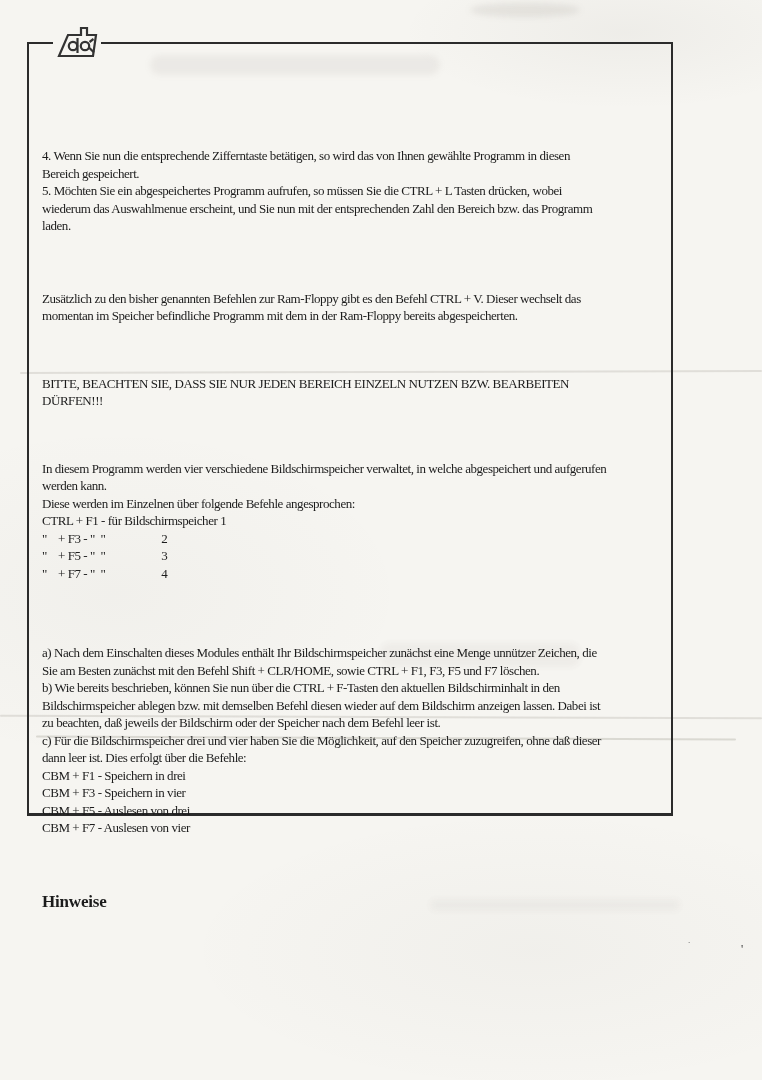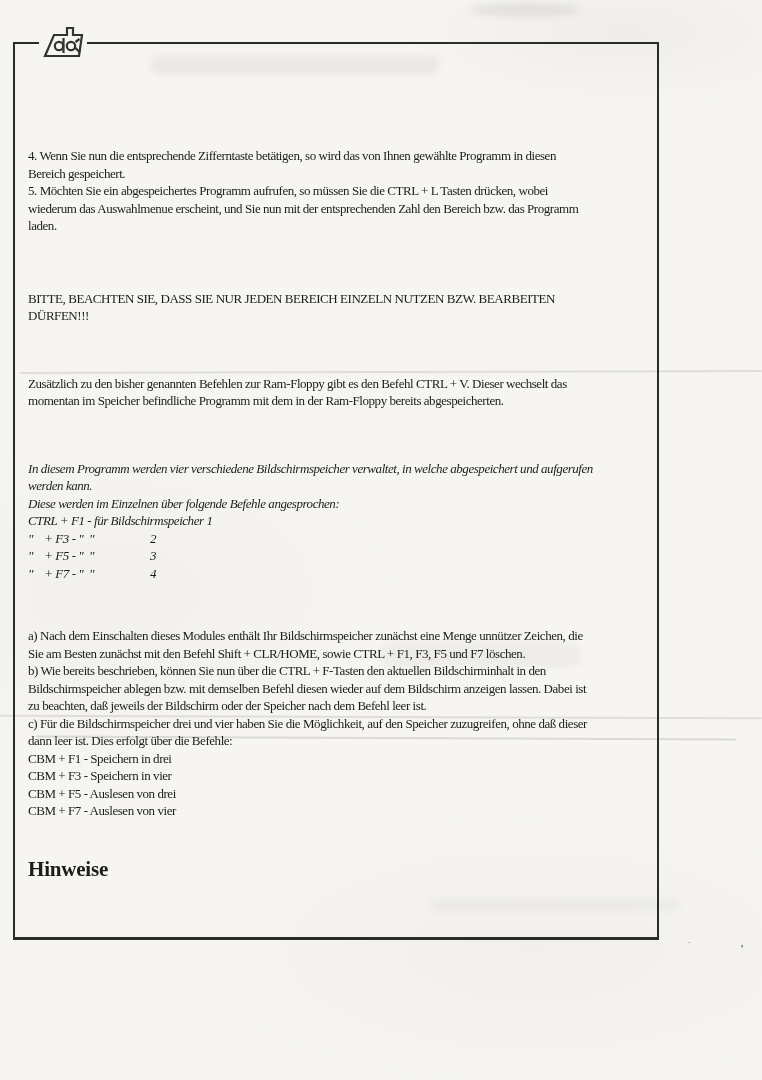--- a/index.html
+++ b/index.html
@@ -7,39 +7,39 @@
     width:762px;height:1080px;position:relative;overflow:hidden;
     font-family:"Liberation Serif","DejaVu Serif",serif;
     background:
       radial-gradient(ellipse 320px 110px at 82% 3%, rgba(90,85,75,0.05), transparent 70%),
       radial-gradient(ellipse 420px 240px at 15% 55%, rgba(90,85,75,0.03), transparent 70%),
       radial-gradient(ellipse 500px 200px at 70% 88%, rgba(90,85,75,0.035), transparent 70%),
       #f6f5f1;
     color:#1f1f1f;
   }
   .frame{
-    position:absolute;left:13px;top:44px;width:646px;height:896px;
+    position:absolute;left:27px;top:44px;width:646px;height:772px;
     box-sizing:border-box;
     border:0 solid #2b2b2b;border-left-width:2px;border-right-width:2px;border-bottom-width:3px;
   }
   .top-seg{position:absolute;height:2px;background:#2b2b2b;top:-2px;}
   .seg-a{left:-2px;width:26px;}
   .seg-b{left:72px;right:-2px;}
   .logo{position:absolute;top:-19px;left:26px;}
   .textcol{
     position:absolute;left:13px;top:68px;width:622px;
     font-size:13px;line-height:17.5px;letter-spacing:-0.45px;
     white-space:pre;color:#1c1c1c;
   }
   .para{margin:0 0 15px 0;}
   .para.after-steps{margin-bottom:20px;}
-  .para.tight{margin-bottom:10px;font-style:italic;}
-  .para.no-gap{margin-bottom:0;}
+  .para.tight{margin-bottom:27px;}
+  .para.no-gap{margin-bottom:16px;}
   .hinweise{
-    font-size:21px;font-weight:bold;letter-spacing:-0.2px;
+    font-size:17px;font-weight:bold;letter-spacing:-0.2px;
     margin:2px 0 14px 0;line-height:24px;white-space:pre;
   }
   .crease{position:absolute;height:2px;background:rgba(110,104,92,0.16);border-radius:2px;}
   .crease.c1{left:20px;width:742px;top:371px;transform:rotate(-0.15deg);}
   .crease.c2{left:0;width:762px;top:716px;transform:rotate(0.2deg);}
   .crease.c3{left:36px;width:700px;top:737px;transform:rotate(0.25deg);height:2px;background:rgba(110,104,92,0.20);}
   .smudge{position:absolute;background:rgba(95,90,78,0.07);filter:blur(3px);border-radius:10px;}
   .sm1{left:150px;top:55px;width:290px;height:20px;}
   .sm2{left:380px;top:643px;width:200px;height:24px;opacity:.8;}
   .sm3{left:430px;top:899px;width:250px;height:12px;opacity:.7;}
@@ -75,24 +75,24 @@
       <path d="M34.5 23 L39 27.5"></path>
     </g>
   </svg>
 
   <div class="textcol">
     <p class="para after-steps">4. Wenn Sie nun die entsprechende Zifferntaste betätigen, so wird das von Ihnen gewählte Programm in diesen
 Bereich gespeichert.
 5. Möchten Sie ein abgespeichertes Programm aufrufen, so müssen Sie die CTRL + L Tasten drücken, wobei
 wiederum das Auswahlmenue erscheint, und Sie nun mit der entsprechenden Zahl den Bereich bzw. das Programm
 laden.</p>
+    <p class="para">Zusätzlich zu den bisher genannten Befehlen zur Ram-Floppy gibt es den Befehl CTRL + V. Dieser wechselt das
+momentan im Speicher befindliche Programm mit dem in der Ram-Floppy bereits abgespeicherten.</p>
     <p class="para">BITTE, BEACHTEN SIE, DASS SIE NUR JEDEN BEREICH EINZELN NUTZEN BZW. BEARBEITEN
 DÜRFEN!!!</p>
-    <p class="para">Zusätzlich zu den bisher genannten Befehlen zur Ram-Floppy gibt es den Befehl CTRL + V. Dieser wechselt das
-momentan im Speicher befindliche Programm mit dem in der Ram-Floppy bereits abgespeicherten.</p>
     <p class="para tight">In diesem Programm werden vier verschiedene Bildschirmspeicher verwaltet, in welche abgespeichert und aufgerufen
 werden kann.
 Diese werden im Einzelnen über folgende Befehle angesprochen:
 CTRL + F1 - für Bildschirmspeicher 1
 "    + F3 - "  "                    2
 "    + F5 - "  "                    3
 "    + F7 - "  "                    4</p>
     <p class="para no-gap">a) Nach dem Einschalten dieses Modules enthält Ihr Bildschirmspeicher zunächst eine Menge unnützer Zeichen, die
 Sie am Besten zunächst mit den Befehl Shift + CLR/HOME, sowie CTRL + F1, F3, F5 und F7 löschen.
 b) Wie bereits beschrieben, können Sie nun über die CTRL + F-Tasten den aktuellen Bildschirminhalt in den

